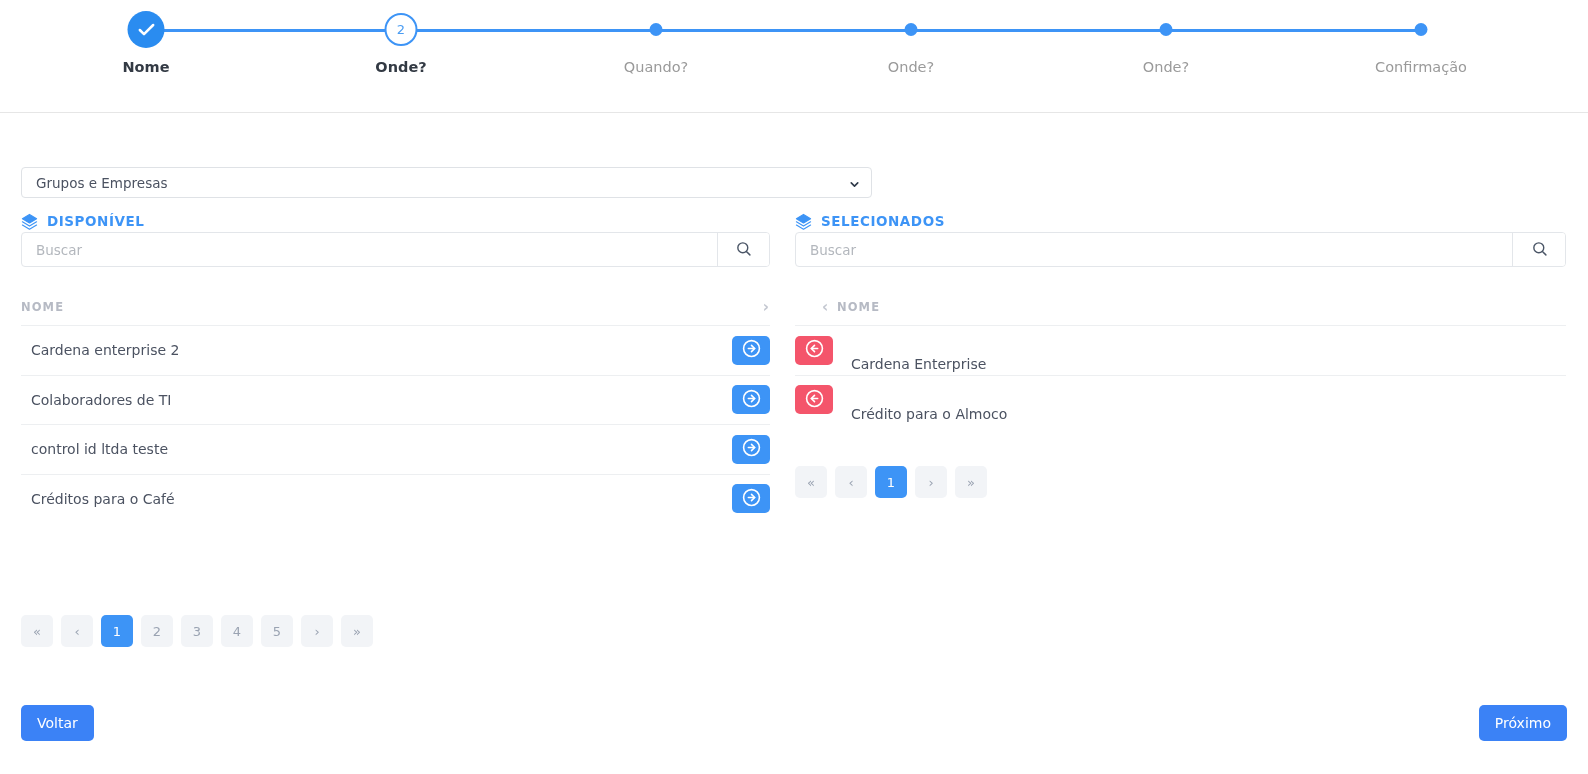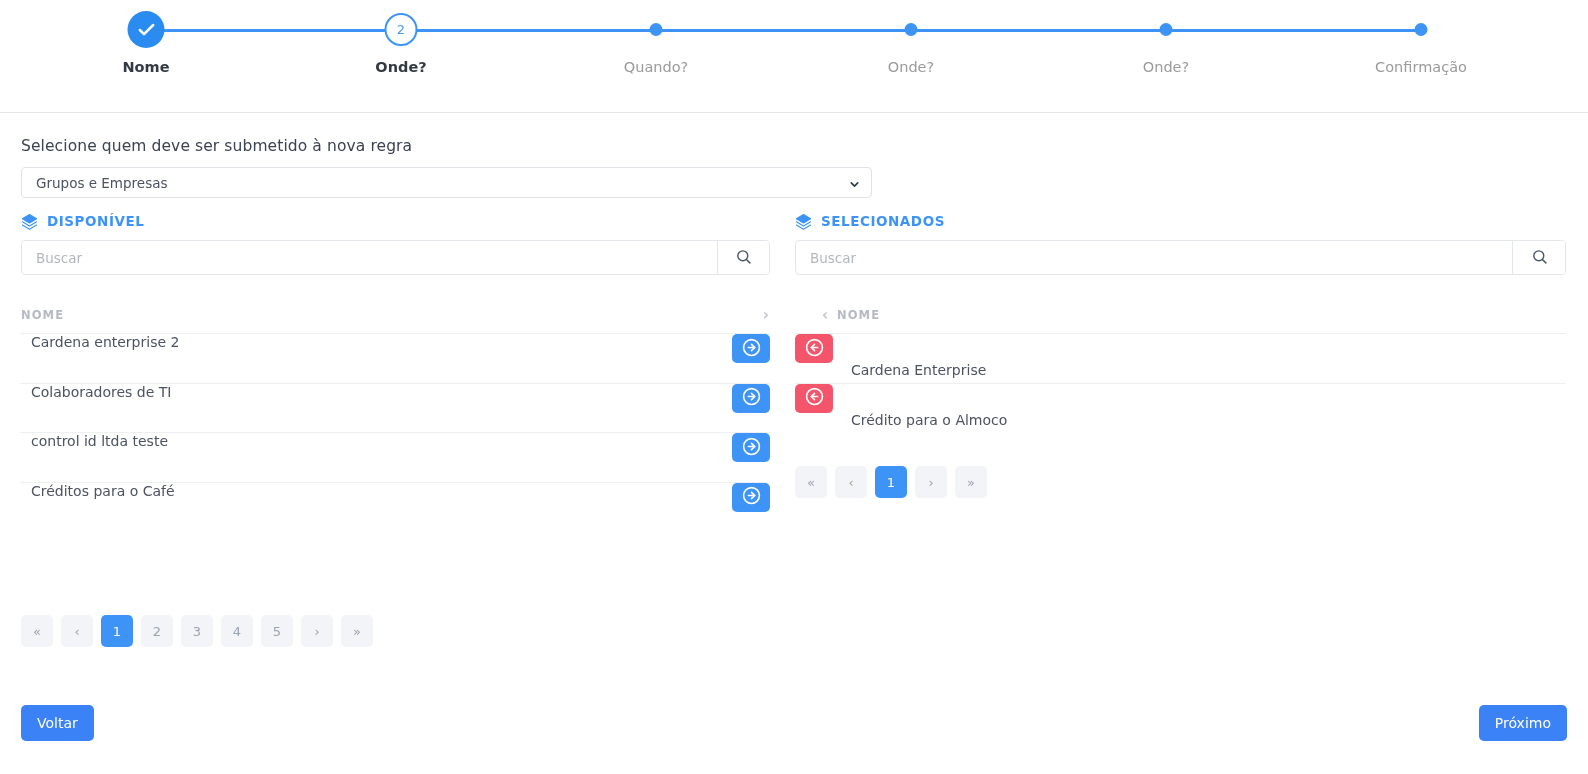--- a/index.html
+++ b/index.html
@@ -73,21 +73,21 @@
   .panel.left  { left: 21px;  width: 749px; }
   .panel.right { left: 795px; width: 771px; }
 
   .panel-head { display: flex; align-items: center; gap: 9px; height: 22px; }
   .layers-icon { display:block; }
   .panel-title {
     font-size: 13.5px; font-weight: 700; color: #3d94f6; letter-spacing: .55px;
   }
 
   .search-row {
-    margin-top: 8px; display: flex; height: 35px;
+    display: flex; height: 35px;
     border: 1px solid #e3e6ea; border-radius: 4px; background: #fff; overflow: hidden;
   }
   .search-input {
     flex: 1; border: 0; outline: none; padding: 0 14px;
     font-size: 13.5px; color: #555; background: transparent;
     font-family: "DejaVu Sans", sans-serif;
   }
   .search-input::placeholder { color: #b3b7bd; }
   .search-btn {
     width: 52px; background: #fff; border: 0; border-left: 1px solid #e3e6ea;
@@ -98,21 +98,21 @@
   
   .tbl { margin-top: 22px; width: 100%; }
   .tbl-head {
     display: flex; align-items: center; height: 36px;
     font-size: 11.5px; font-weight: 700; color: #b6bac4; letter-spacing: 1.1px;
   }
   .tbl-head .col-name { flex: 1; }
   .chev-head { color: #c3c7d0; font-size: 15px; font-weight: 700; }
 
   .row {
-    display: flex; height: 49.5px;
+    display: flex; align-items: center; height: 49.5px;
     border-top: 1px solid #edeff1; font-size: 14px; color: #4b5261;
   }
   .row .name { flex: 1; }
   .panel.left  .row .name { padding-left: 10px; }
   .panel.right .row .name { padding-left: 18px; margin-top: 28px; }
 
   .move-btn {
     width: 38px; height: 29px; border-radius: 5px; border: 0;
     display: flex; align-items: center; justify-content: center; cursor: pointer;
   }
@@ -182,21 +182,20 @@
     <div class="step" style="left:1421px;">
       <div class="step-dot pending"></div>
       <div class="step-label muted">Confirmação</div>
     </div>
   </div>
 
   <hr class="hr top">
 
   <div class="content">
 
-    <div class="field-label">Selecione quem deve ser submetido à nova regra</div>
 
     <div class="select-wrap">
       <select class="select">
         <option>Grupos e Empresas</option>
       </select>
       <span class="select-chev">
         <svg width="13" height="13" viewBox="0 0 24 24" fill="none" stroke="currentColor" stroke-width="3" stroke-linecap="round" stroke-linejoin="round">
             <polyline points="6 9 12 15 18 9"></polyline>
           </svg>
       </span>

